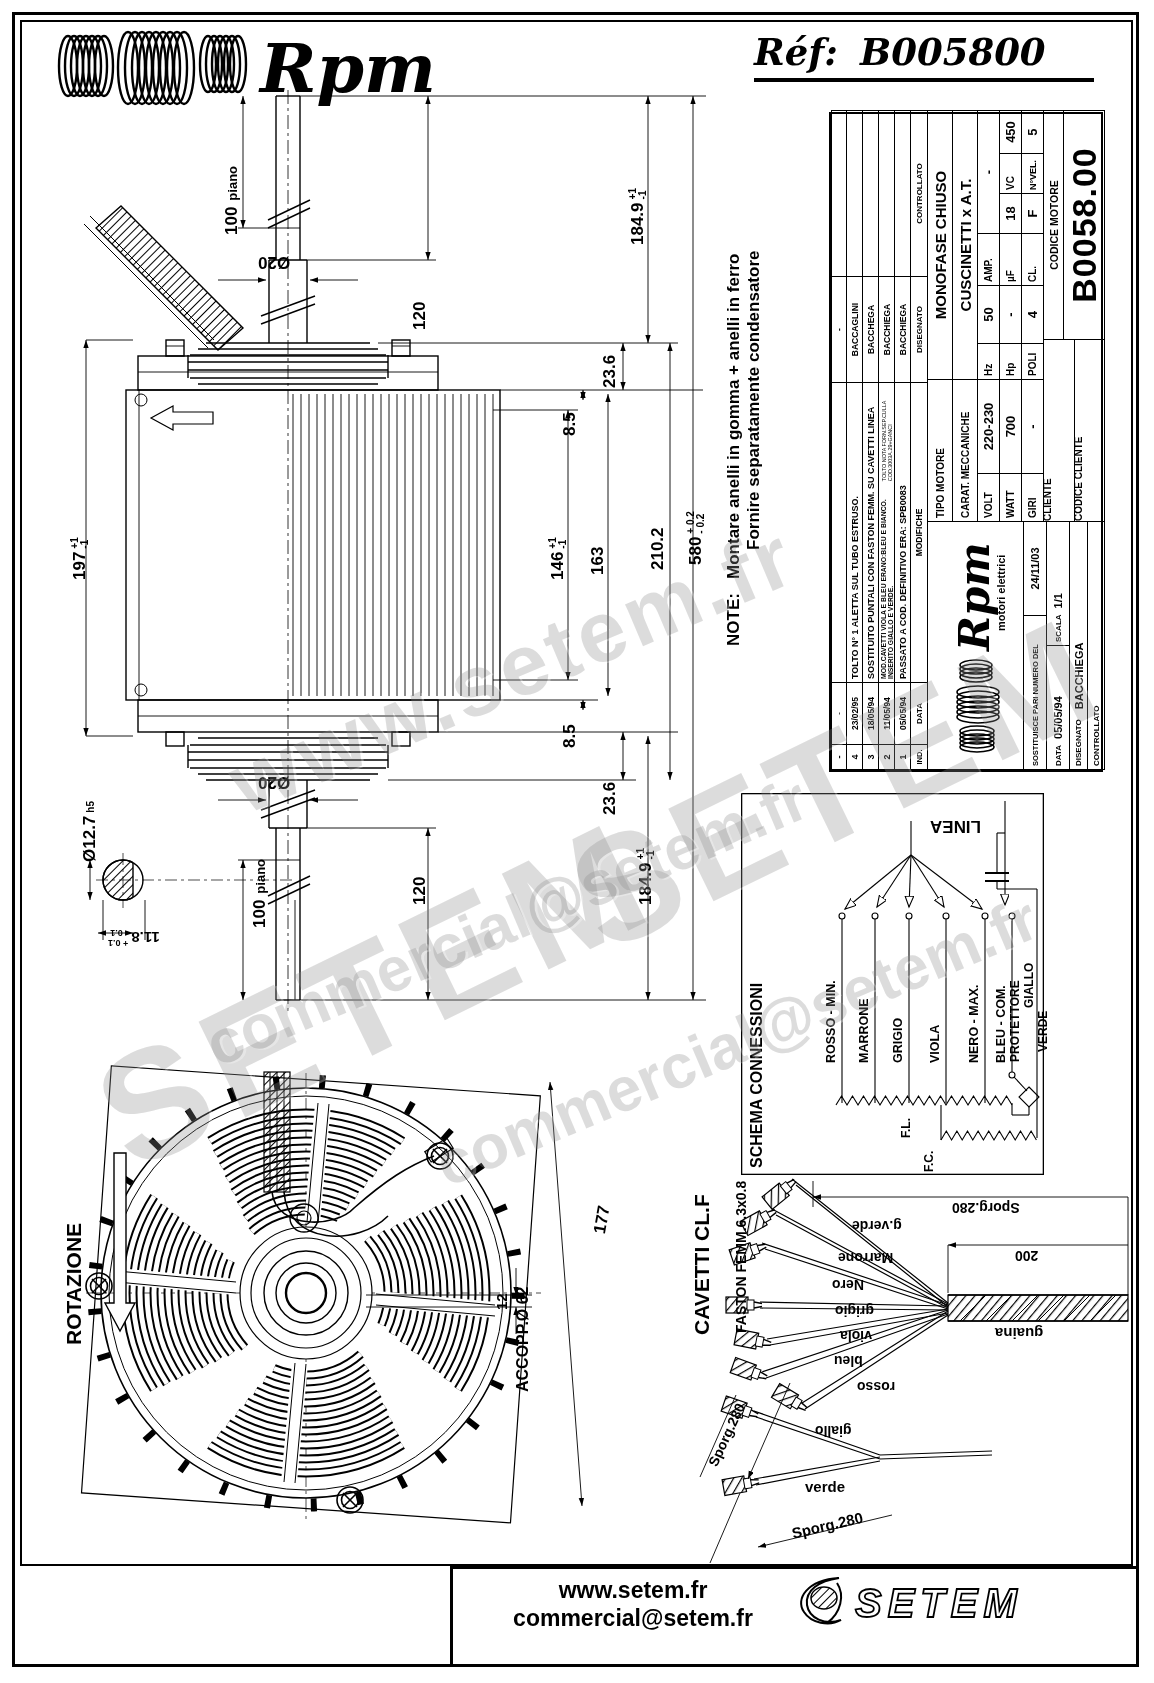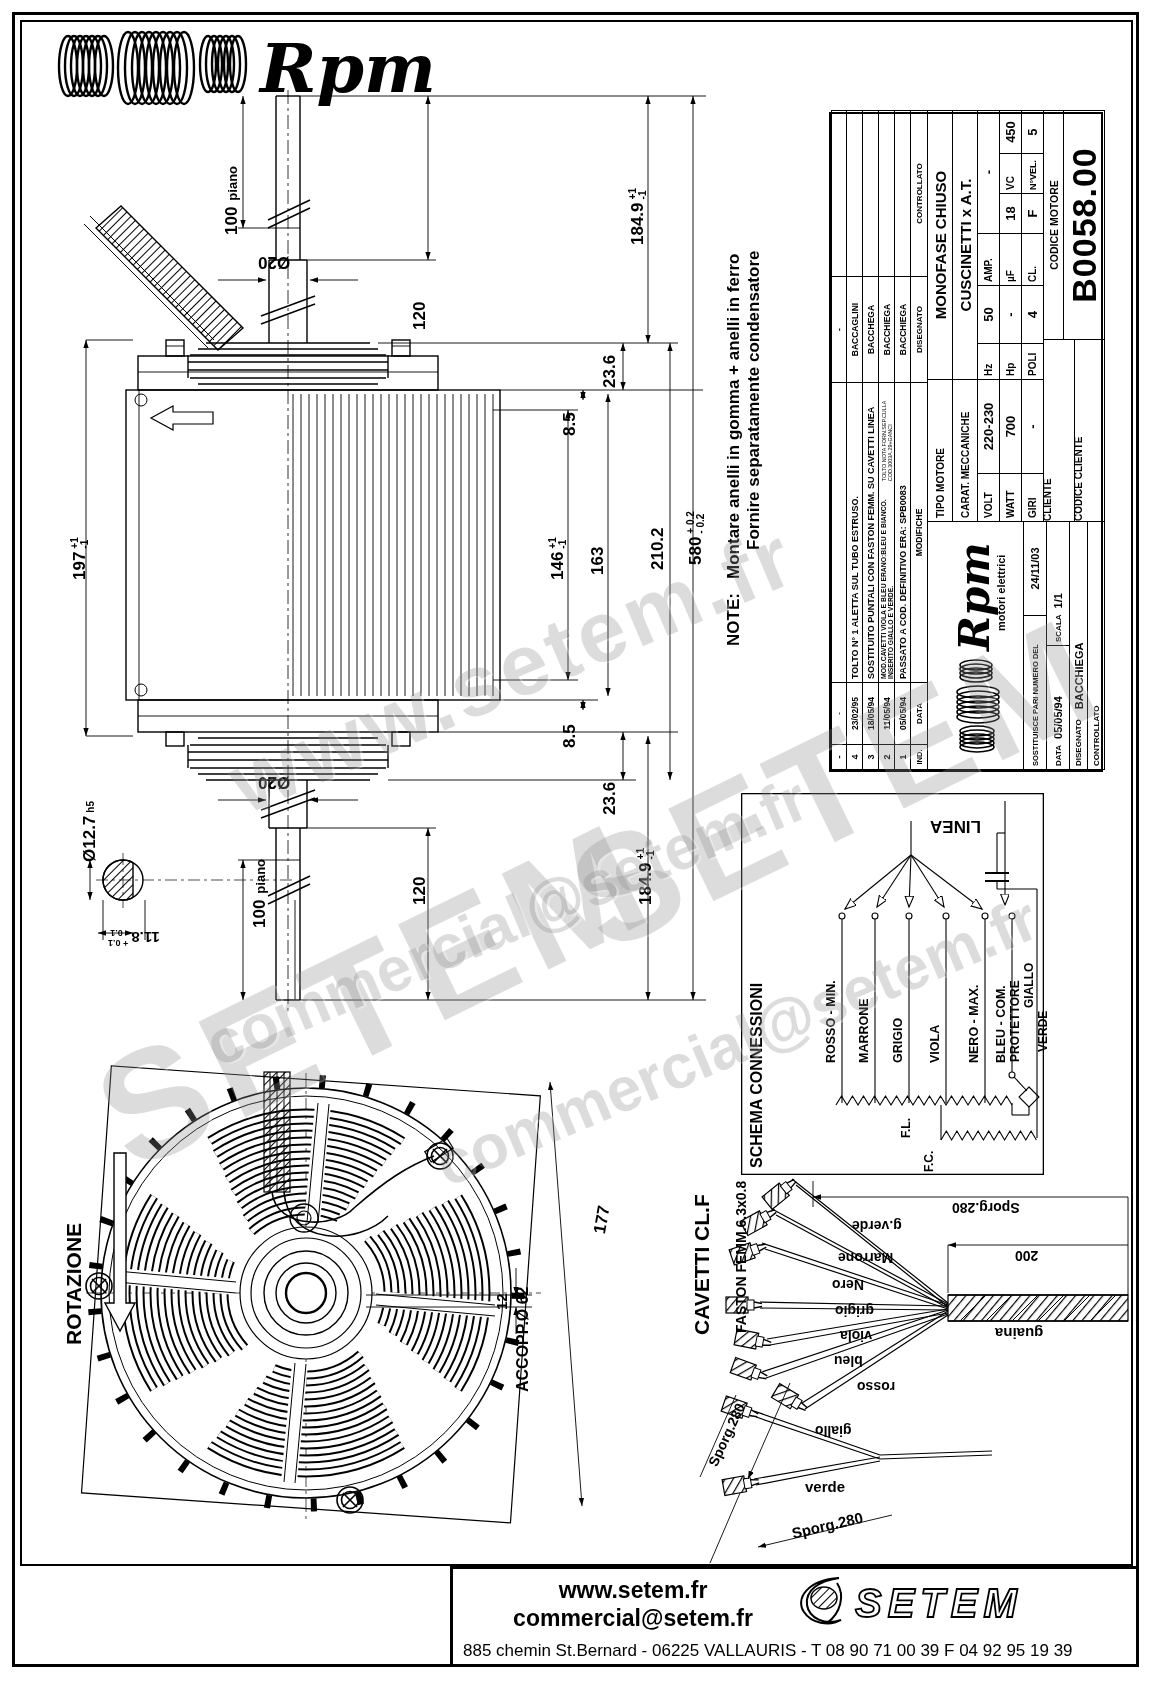--- a/index.html
+++ b/index.html
@@ -56,20 +56,25 @@
       <ellipse cx="170" cy="42" rx="8" ry="28"></ellipse>
         <ellipse cx="176" cy="42" rx="8" ry="28"></ellipse>
         <ellipse cx="182" cy="42" rx="8" ry="28"></ellipse>
         <ellipse cx="188" cy="42" rx="8" ry="28"></ellipse>
         <ellipse cx="194" cy="42" rx="8" ry="28"></ellipse>
         <ellipse cx="200" cy="42" rx="8" ry="28"></ellipse>
     </g>
     <text x="222" y="70" font-family="DejaVu Serif, serif" font-size="68" font-style="italic" font-weight="bold">Rpm</text>
   </svg>
 
+  <div class="lbl z3" style="left:754px;top:30px;width:340px;border-bottom:4px solid #000;padding-bottom:4px;
+              font-family:'DejaVu Serif',serif;font-style:italic;font-weight:bold;font-size:37px;display:flex;gap:22px;">
+    <span>Réf:</span>
+    <span>B005800</span>
+  </div>
 
   <div class="wm" style="left:215px;top:742px;font-size:86px;transform:rotate(-23deg);letter-spacing:4px;">www.setem.fr</div>
   <div class="wm" style="left:70px;top:1045px;font-size:155px;transform:rotate(-26deg);letter-spacing:12px;">SETEM</div>
   <div class="wm" style="left:545px;top:830px;font-size:150px;transform:rotate(-26deg);letter-spacing:10px;">SETEM</div>
   <div class="wm" style="left:195px;top:1015px;font-size:62px;transform:rotate(-23deg);">commercial@setem.fr</div>
   <div class="wm" style="left:425px;top:1135px;font-size:62px;transform:rotate(-23deg);">commercial@setem.fr</div>
 
   <div class="note-wrap" style="left:724px;top:86px;width:560px;height:46px;transform:rotate(-90deg) translate(-560px,0);transform-origin:0 0;font-size:17px;">
     <div><span>NOTE:</span>&nbsp;&nbsp;
          <span>Montare anelli in gomma + anelli in ferro</span></div>
@@ -763,21 +768,20 @@
   <div class="lbl r180 z3" style="left:952px;top:1200px;font-size:14px;font-weight:bold;">Sporg.280</div>
   <div class="lbl r180 z3" style="left:1015px;top:1248px;font-size:14px;font-weight:bold;">200</div>
   <div class="lbl r180 z3" style="left:815px;top:1423px;font-size:14px;font-weight:bold;">giallo</div>
   <div class="lbl z3" style="left:805px;top:1478px;font-size:15px;font-weight:bold;">verde</div>
   <div class="lbl r65 z3" style="left:705px;top:1462px;font-size:14px;font-weight:bold;">Sporg.280</div>
   <div class="lbl rm13 z3" style="left:790px;top:1525px;font-size:15px;font-weight:bold;">Sporg.280</div>
 
   <div class="lbl z5" style="left:450px;top:1566px;width:689px;height:101px;border:3px solid #000;box-sizing:border-box;background:#fff;">
     <div style="position:absolute;left:30px;top:8px;width:300px;text-align:center;font-size:23px;font-weight:bold;">www.setem.fr</div>
     <div style="position:absolute;left:15px;top:36px;width:330px;text-align:center;font-size:23px;font-weight:bold;">commercial@setem.fr</div>
-    <div style="position:absolute;left:10px;top:72px;width:600px;text-align:center;font-size:17px;">885 chemin St.Bernard  -  06225 VALLAURIS  -  T 08 90 71 00 39   F 04 92 95 19 39</div>
     <svg style="left:340px;top:4px;" width="330" height="62" viewBox="0 0 330 62">
       <path d="M46 5 C14 7 2 26 11 39 C18 50 36 54 48 47 C32 53 16 45 14 32 C12 17 26 8 46 5 Z" fill="#fff" stroke="#000" stroke-width="2"></path>
       <ellipse cx="31" cy="25" rx="13" ry="11" fill="url(#h1)" stroke="#000" stroke-width="1.5"></ellipse>
       <path d="M44 10 C52 22 48 40 34 50" fill="none" stroke="#000" stroke-width="2"></path>
       <text x="62" y="44" font-family="Liberation Sans,sans-serif" font-size="40" font-style="italic" font-weight="bold" letter-spacing="6" fill="#fff" stroke="#000" stroke-width="1.8">SETEM</text>
     </svg>
   </div>
 
 </div>
 

